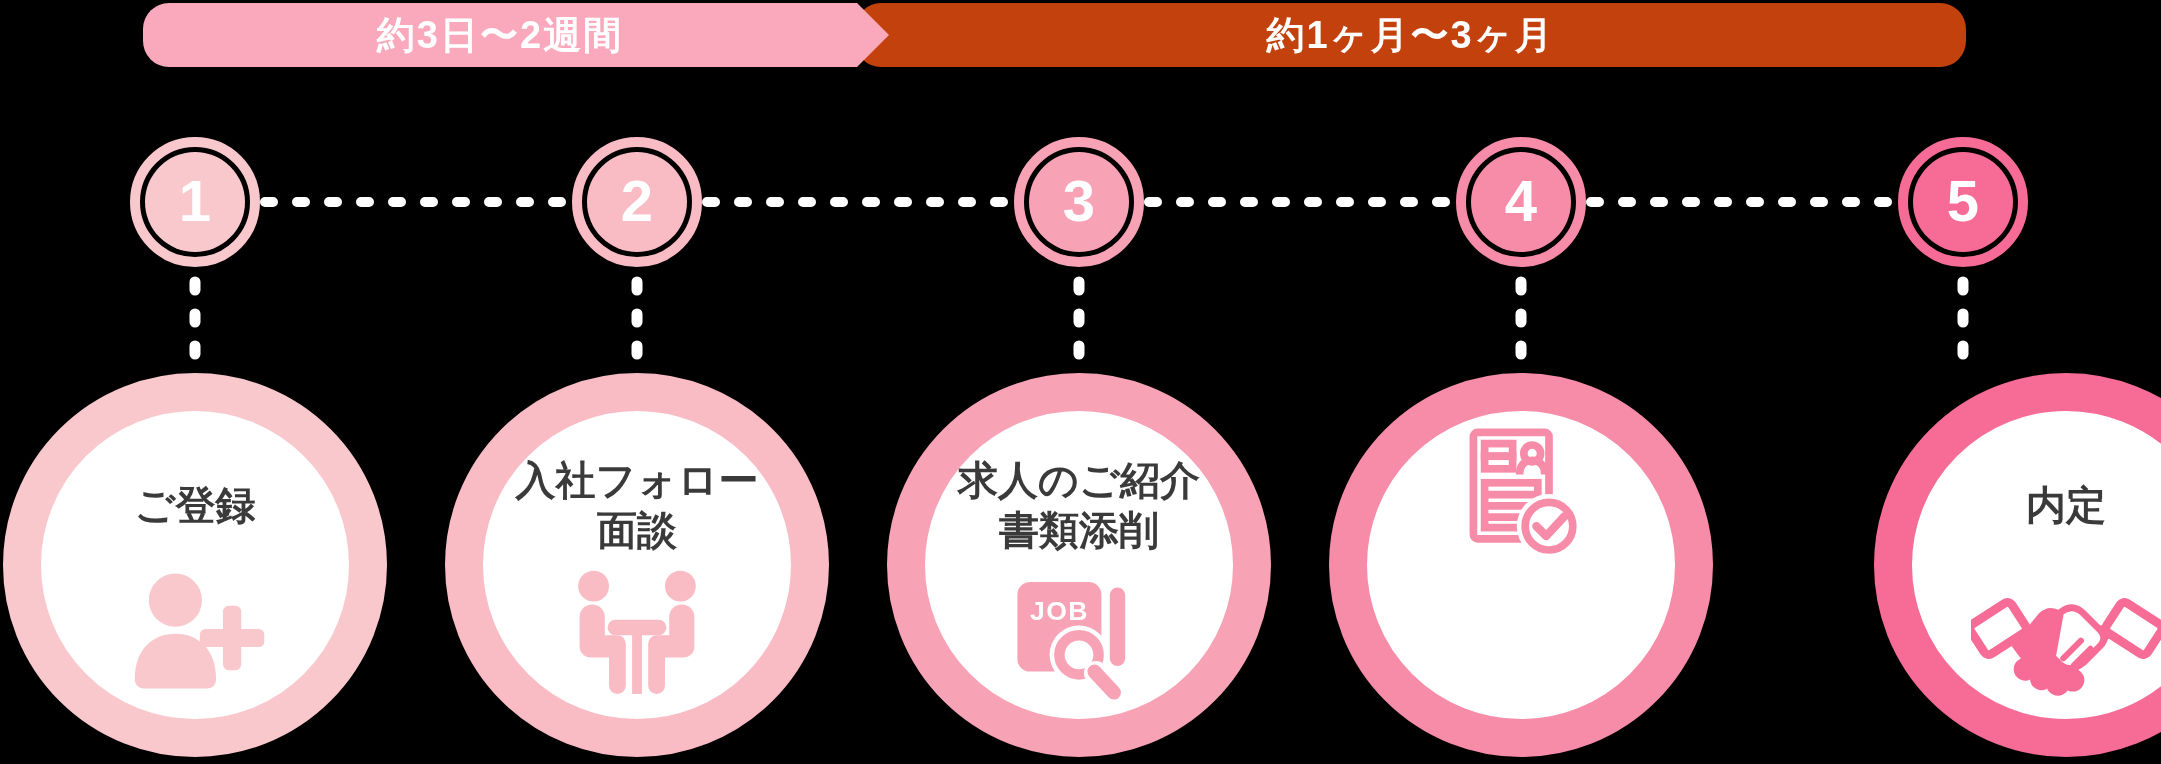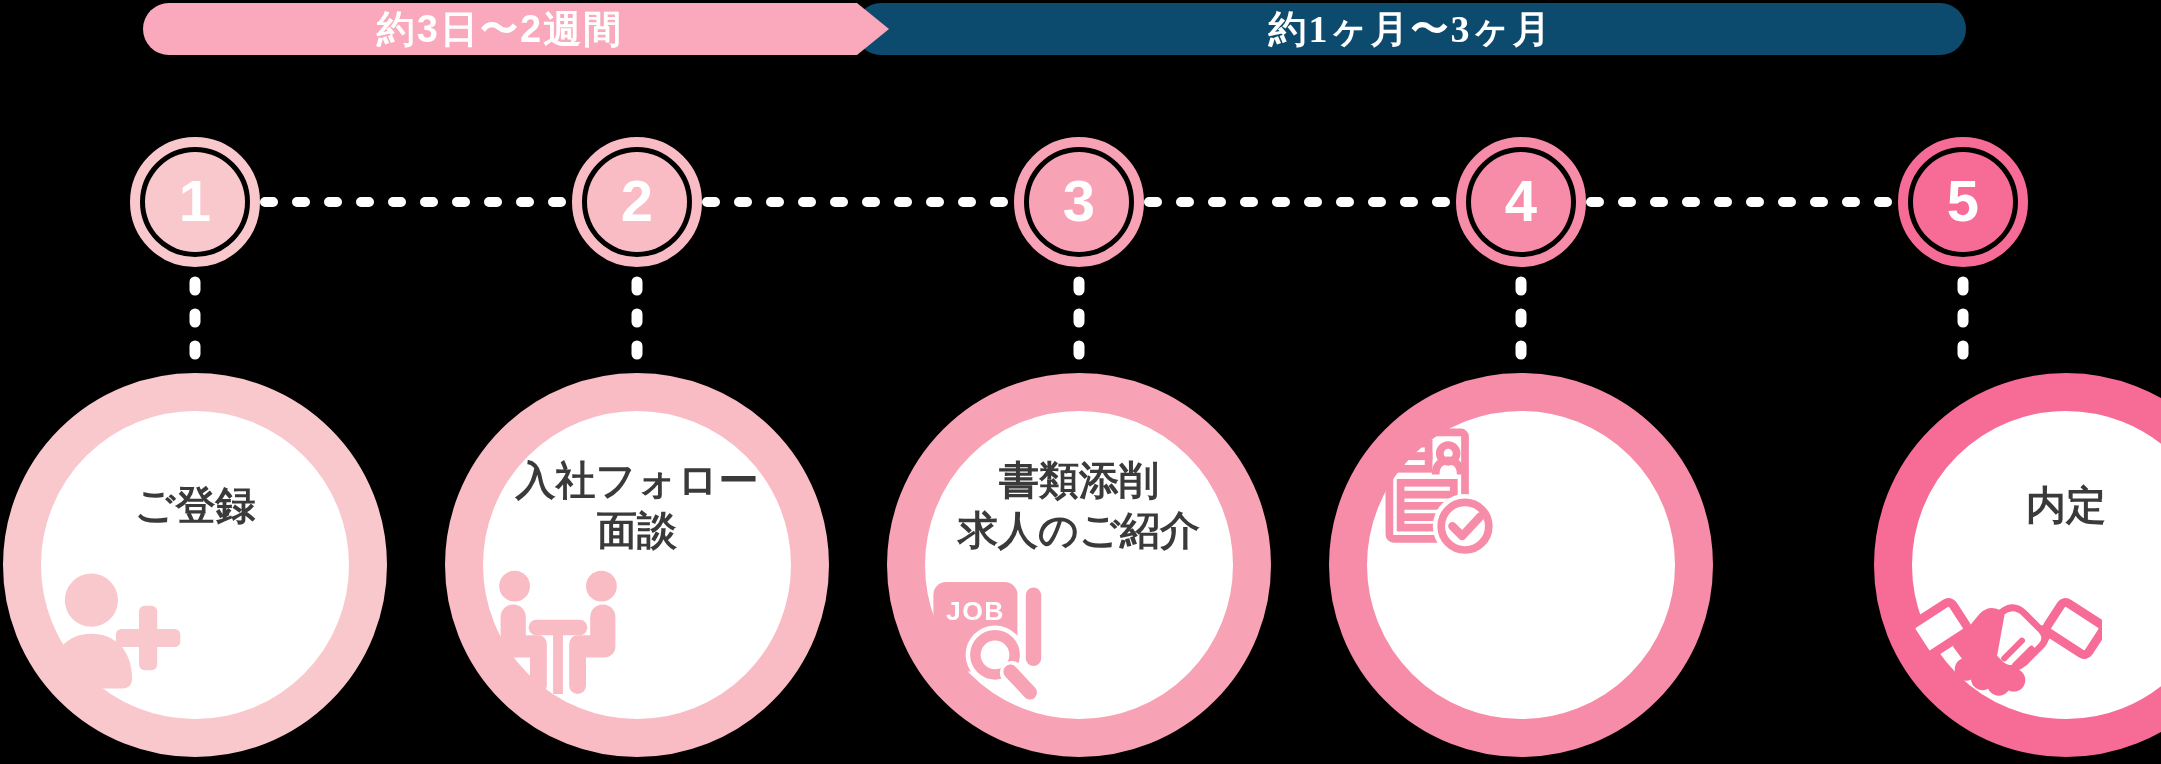--- a/index.html
+++ b/index.html
@@ -5,21 +5,21 @@
   html,body{margin:0;padding:0;background:#000;}
   #stage{
     position:relative;
     width:2161px;height:764px;
     background:#000;
     overflow:hidden;
     font-family:"Liberation Sans","DejaVu Sans",sans-serif;
   }
   
   .banner{
-    position:absolute;top:3px;height:52px;
+    position:absolute;top:3px;height:64px;
     display:flex;align-items:center;justify-content:center;
     color:#fff;font-weight:bold;font-size:38px;letter-spacing:2px;
     box-sizing:border-box;
   }
   .banner-short{
     left:143px;width:746px;z-index:2;
     border-radius:26px 0 0 26px;
     clip-path:polygon(0 0, calc(100% - 32px) 0, 100% 50%, calc(100% - 32px) 100%, 0 100%);
     padding-right:32px;
   }
@@ -58,38 +58,38 @@
     display:flex;flex-direction:column;align-items:center;
   }
   .step-label{
     margin-top:44px;height:100px;
     display:flex;flex-direction:column;justify-content:center;align-items:center;
     font-size:40px;line-height:50px;font-weight:bold;color:#3a3a3a;
     text-align:center;white-space:nowrap;
   }
   .icon-box{
     margin-top:8px;height:150px;width:100%;
-    display:flex;align-items:center;
+    display:flex;align-items:center;justify-content:center;
     color:var(--c);
   }
   .icon-box svg{display:block;}
   .job-badge-text{
     font-family:"Liberation Sans","DejaVu Sans",sans-serif;
     font-weight:bold;font-size:19px;fill:#fff;letter-spacing:1px;
   }
 </style>
 </head>
 <body>
 
 <div id="stage">
 
   <div class="banner banner-short" style="background: rgb(250, 169, 188);">
     <span>約3日〜2週間</span>
   </div>
-  <div class="banner banner-long" style="background: #0c4a6e; font-family: Liberation Serif, serif;">
+  <div class="banner banner-long" style="background: #c2410c;">
     <span>約1ヶ月〜3ヶ月</span>
   </div>
 
   <svg id="connectors" width="2161" height="764" viewBox="0 0 2161 764">
       <line x1="265" y1="202" x2="567" y2="202" stroke="#ffffff" stroke-width="10" stroke-linecap="round" stroke-dasharray="8 24"></line>
       <line x1="707" y1="202" x2="1009" y2="202" stroke="#ffffff" stroke-width="10" stroke-linecap="round" stroke-dasharray="8 24"></line>
       <line x1="1149" y1="202" x2="1451" y2="202" stroke="#ffffff" stroke-width="10" stroke-linecap="round" stroke-dasharray="8 24"></line>
       <line x1="1591" y1="202" x2="1893" y2="202" stroke="#ffffff" stroke-width="10" stroke-linecap="round" stroke-dasharray="8 24"></line>
       <line x1="195" y1="282" x2="195" y2="366" stroke="#ffffff" stroke-width="11" stroke-linecap="round" stroke-dasharray="8 24"></line>
       <circle cx="195" cy="390" r="11" fill="#000000"></circle>
@@ -158,22 +158,22 @@
     </div>
   </div><div class="column" style="--c: #F8A3B5;">
     <div class="step-circle" style="left: 1014px;">
       <div class="inner">
         <span class="step-number">3</span>
       </div>
     </div>
     <div class="big-circle" style="left: 887px;">
       <div class="big-content">
         <div class="step-label">
+              <div>求人のご紹介</div>
               <div>書類添削</div>
-              <div>求人のご紹介</div>
             </div>
         <div class="icon-box">
               <svg width="140" height="140" viewBox="0 0 100 100">
     <rect x="6" y="10" width="60" height="64" rx="9" fill="currentColor"></rect>
     <rect x="72" y="14" width="11" height="56" rx="5.5" fill="currentColor"></rect>
     <text class="job-badge-text" x="36" y="37" text-anchor="middle">JOB</text>
     <circle cx="50" cy="62" r="21" fill="#ffffff"></circle>
     <circle cx="50" cy="62" r="14" fill="none" stroke="currentColor" stroke-width="7.5"></circle>
     <line x1="62" y1="75" x2="76" y2="90" stroke="#ffffff" stroke-width="17" stroke-linecap="round"></line>
     <line x1="61" y1="74" x2="75" y2="89" stroke="currentColor" stroke-width="10" stroke-linecap="round"></line>

